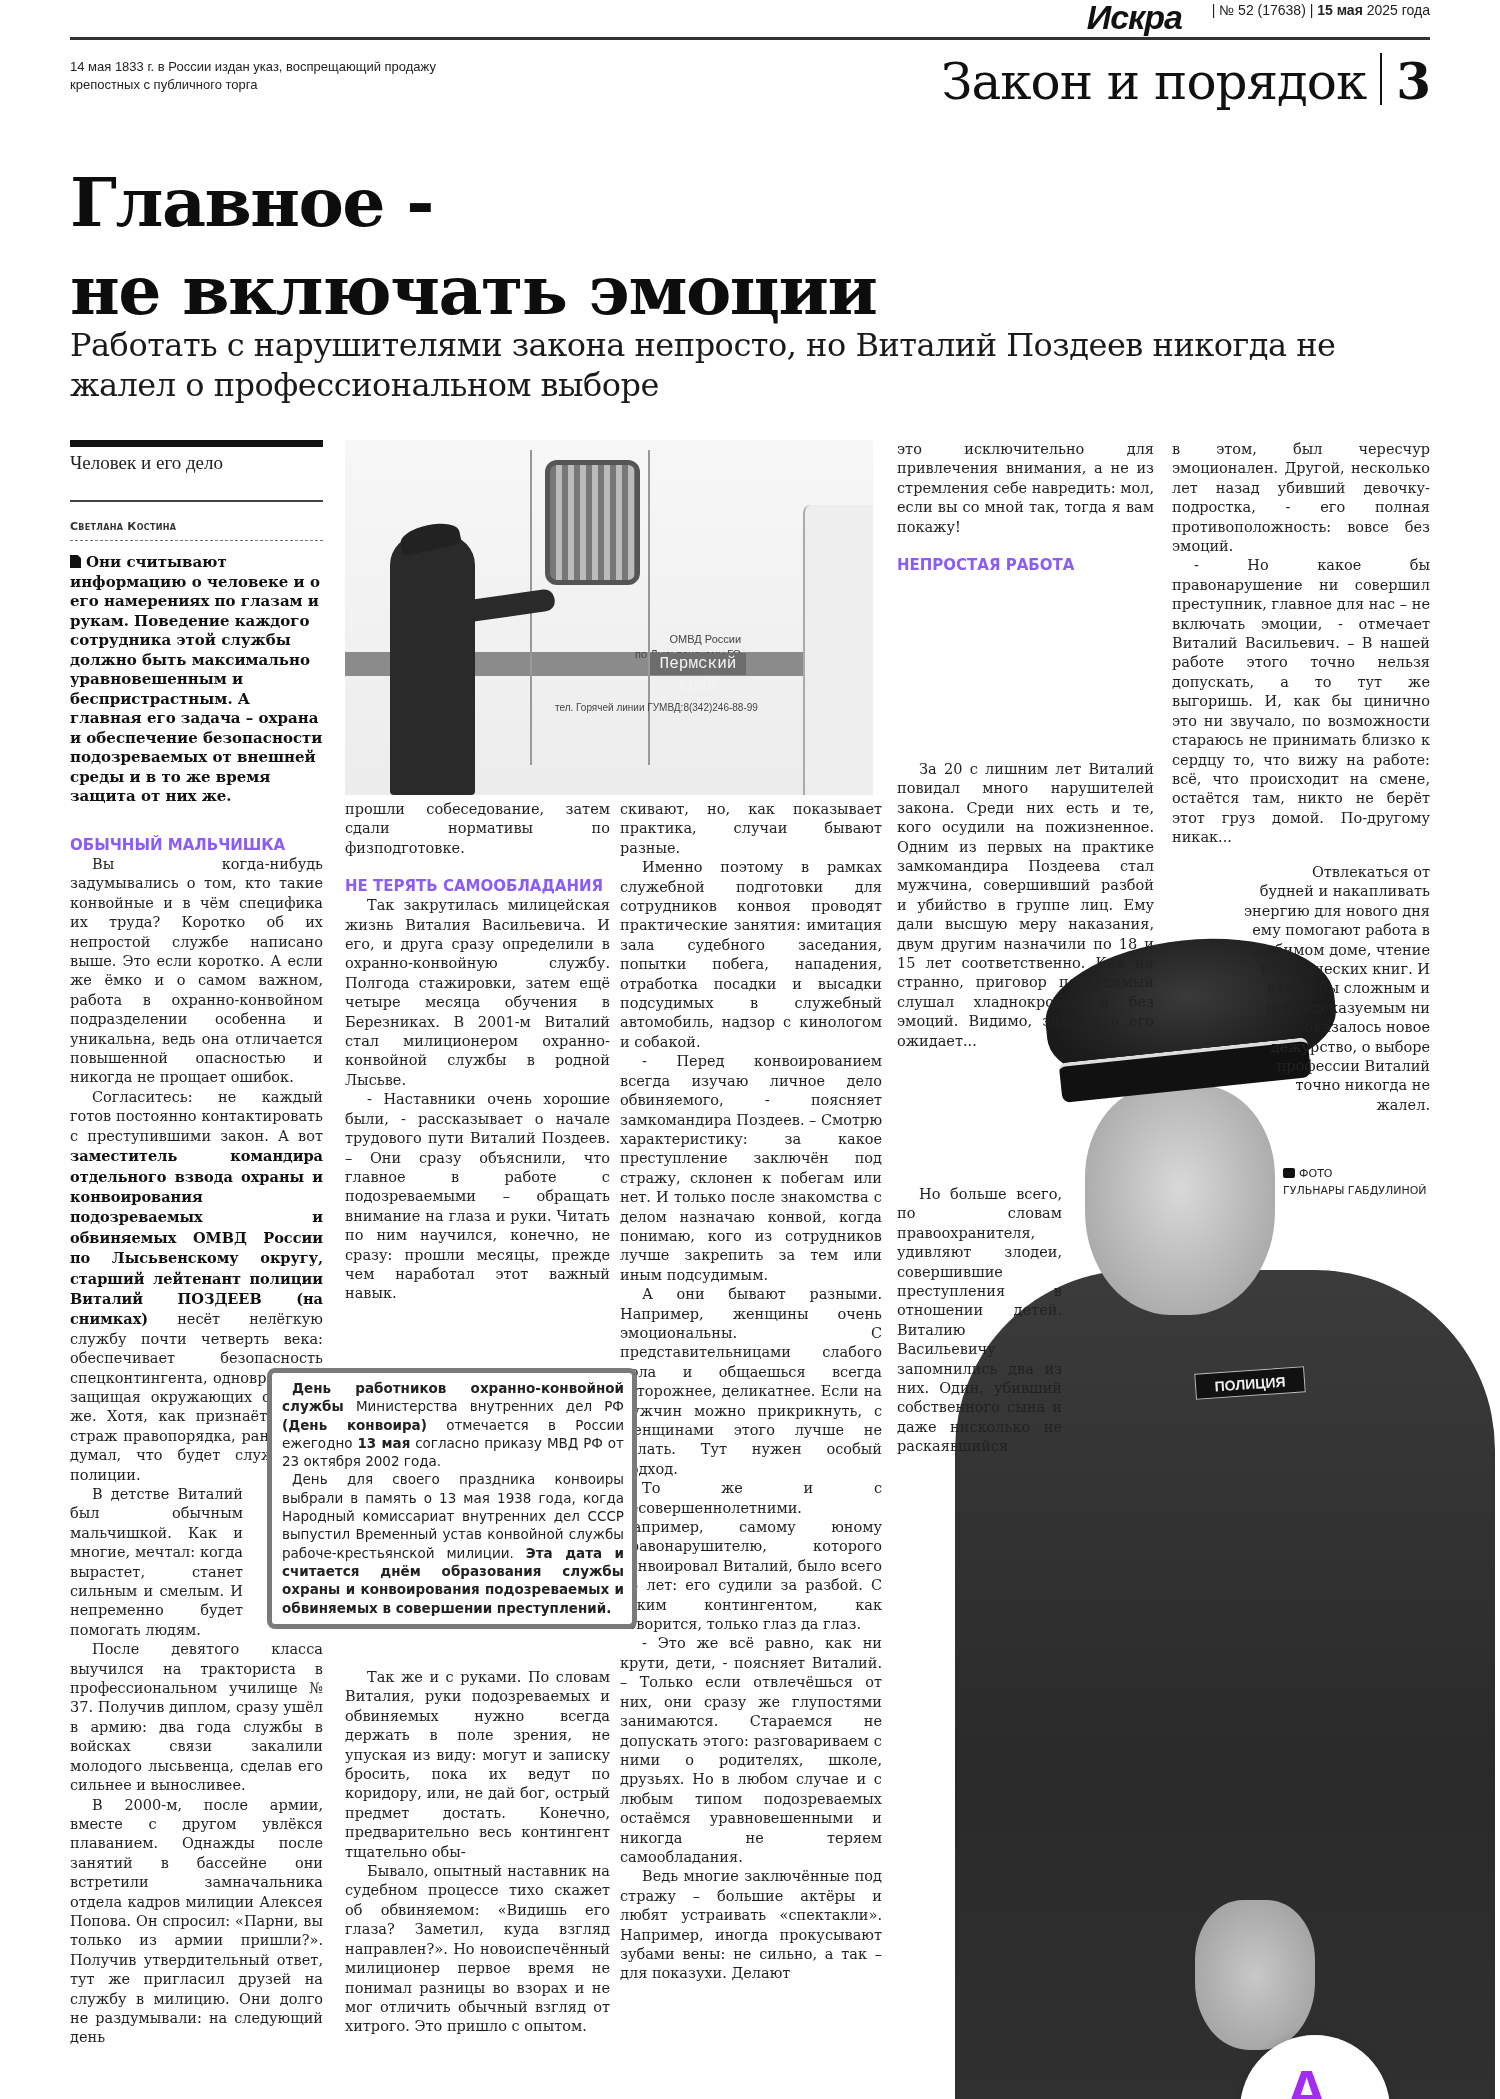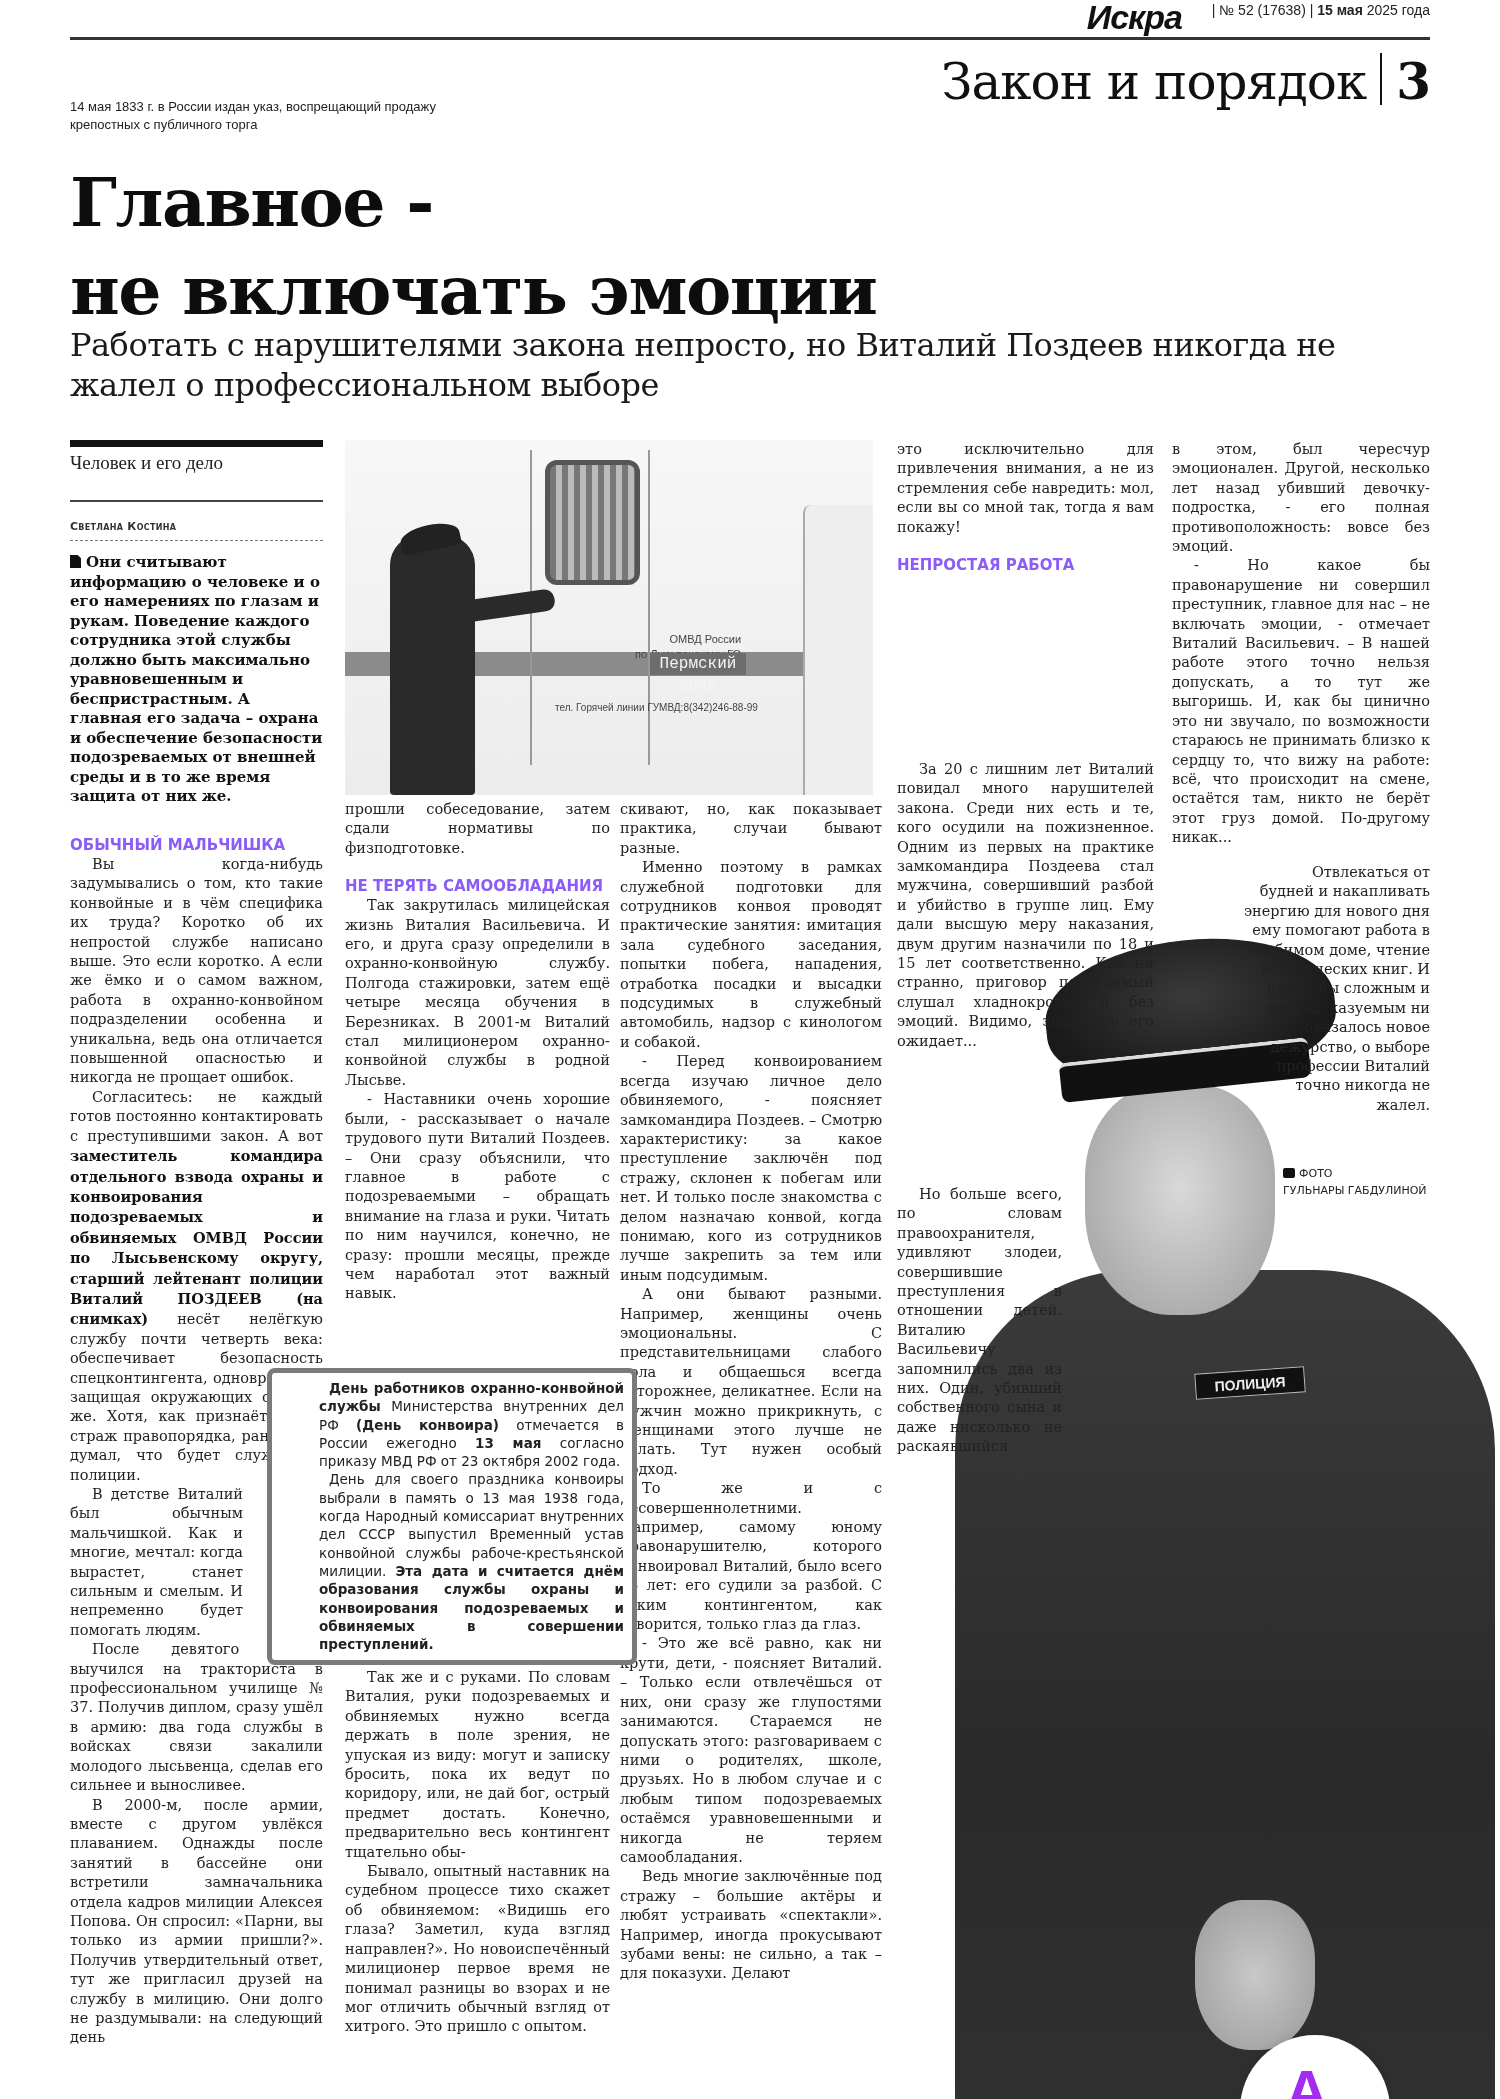--- a/index.html
+++ b/index.html
@@ -5,21 +5,21 @@
   * { box-sizing: border-box; margin: 0; padding: 0; }
   html, body { width: 1500px; height: 2099px; background: #ffffff; overflow: hidden; }
   body { position: relative; font-family: "DejaVu Serif", serif; color: #1a1a1a; }
 
   .masthead { position: absolute; left: 70px; top: 0; width: 1360px; height: 38px; }
   .masthead .logo { position: absolute; right: 248px; top: -2px; font-family: "Liberation Sans", sans-serif; font-weight: bold; font-style: italic; font-size: 34px; letter-spacing: -1px; color: #111; }
   .masthead .issue { position: absolute; right: 0; top: 2px; font-family: "Liberation Sans", sans-serif; font-size: 14px; color: #222; text-align: center; }
   .masthead .issue b { font-weight: bold; }
   .rule-top { position: absolute; left: 70px; top: 37px; width: 1360px; height: 3px; background: #333; }
 
-  .history-note { position: absolute; left: 70px; top: 58px; width: 400px; font-family: "Liberation Sans", sans-serif; font-size: 13px; line-height: 18px; color: #222; margin-top: 40px; }
+  .history-note { position: absolute; left: 70px; top: 58px; width: 400px; font-family: "Liberation Sans", sans-serif; font-size: 13px; line-height: 18px; color: #222; }
   .section-title { position: absolute; right: 70px; top: 52px; font-family: "DejaVu Serif", serif; font-size: 50px; font-weight: normal; letter-spacing: -1px; color: #111; white-space: nowrap; }
   .section-title .sep { display: inline-block; width: 2px; height: 52px; background: #111; margin: 0 14px; vertical-align: -6px; }
   .section-title .page { font-weight: bold; }
 
   .headline { position: absolute; left: 70px; top: 158px; width: 1100px; font-family: "DejaVu Serif", serif; font-weight: bold; font-size: 68px; line-height: 88px; letter-spacing: -1.5px; color: #0d0d0d; }
   .subhead { position: absolute; left: 70px; top: 325px; width: 1340px; font-family: "DejaVu Serif", serif; font-size: 32px; line-height: 40px; color: #1a1a1a; letter-spacing: -0.5px; }
 
   .col { position: absolute; font-family: "DejaVu Serif", serif; font-size: 14.5px; line-height: 19.4px; text-align: justify; color: #222; hyphens: manual; }
   .col p { text-indent: 22px; }
   .col .h { font-family: "DejaVu Sans", sans-serif; font-weight: bold; font-size: 15px; line-height: 20px; text-indent: 0; margin-top: 14px; color: #8b5cf6; text-align: left; }
@@ -51,21 +51,21 @@
   .photo-portrait .cap-band { position: absolute; left: 125px; top: 150px; width: 250px; height: 40px; background: #111; border-radius: 8px; transform: rotate(-6deg); border-top: 4px solid #ddd; }
   .photo-portrait .face { position: absolute; left: 150px; top: 185px; width: 190px; height: 230px; background: radial-gradient(ellipse at 50% 45%, #d9d9d9 0%, #a8a8a8 80%); border-radius: 40% 40% 45% 45%; }
   .photo-portrait .body { position: absolute; left: 20px; top: 370px; width: 540px; height: 829px; background: linear-gradient(180deg,#3b3b3b 0%,#2a2a2a 60%,#303030 100%); border-radius: 180px 180px 0 0; }
   .photo-portrait .badge-police { position: absolute; left: 260px; top: 470px; width: 110px; height: 26px; background: #111; color: #eee; font-family: "Liberation Sans", sans-serif; font-weight: bold; font-size: 14px; text-align: center; line-height: 26px; border: 1px solid #bbb; transform: rotate(-4deg); }
   .photo-portrait .hand { position: absolute; left: 260px; top: 1000px; width: 120px; height: 150px; background: radial-gradient(ellipse,#c8c8c8,#9a9a9a); border-radius: 40% 40% 45% 45%; }
 
   .credit { position: absolute; left: 1283px; top: 1165px; font-family: "DejaVu Sans", sans-serif; font-size: 11px; line-height: 17px; color: #222; }
   .credit .cam { display: inline-block; width: 12px; height: 10px; background: #111; border-radius: 2px; margin-right: 4px; vertical-align: -1px; position: relative; }
 
   .infobox { position: absolute; left: 267px; top: 1368px; width: 370px; padding: 6px 8px 7px 10px; border: 5px solid #7a7a7a; border-radius: 8px; background: #fff; font-family: "DejaVu Sans", sans-serif; font-size: 13.5px; line-height: 18.3px; color: #222; text-align: justify; }
-  .infobox p { text-indent: 10px; margin-left: 37px; }
+  .infobox p { text-indent: 10px; }
 
   .badge-a { position: absolute; left: 1240px; top: 2035px; width: 150px; height: 150px; border-radius: 50%; background: #fff; box-shadow: 0 0 10px rgba(0,0,0,0.15); }
   .badge-a span { position: absolute; left: 45px; top: 22px; font-family: "Liberation Sans", sans-serif; font-weight: bold; font-size: 60px; color: #a42cf0; }
 </style>
 </head>
 <body>
 
 <div class="masthead">
   <span class="logo">Искра</span>
   <span class="issue">

